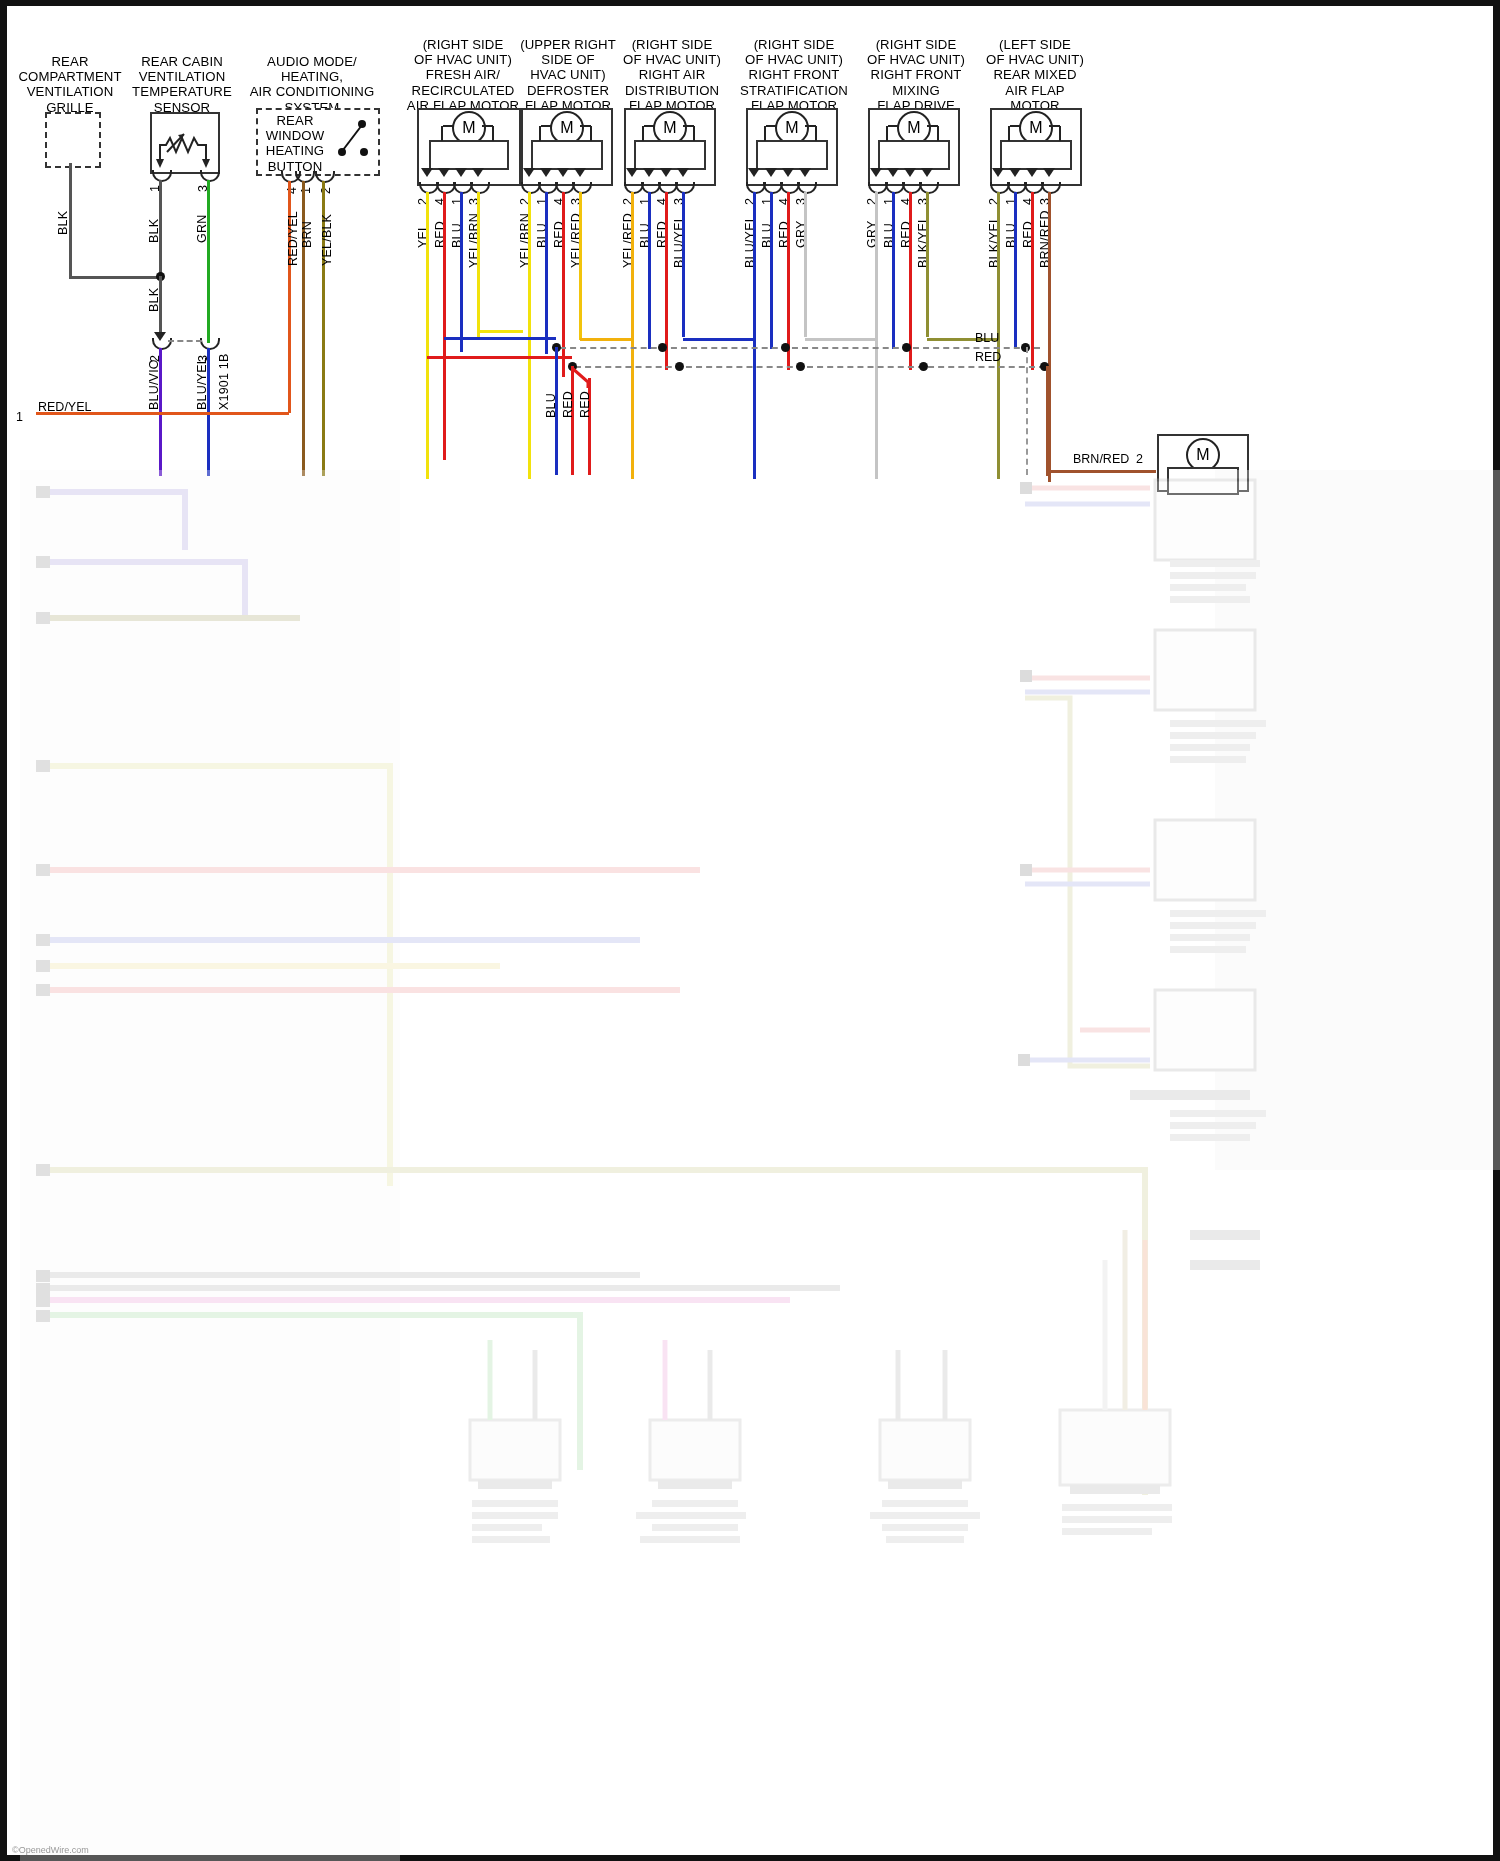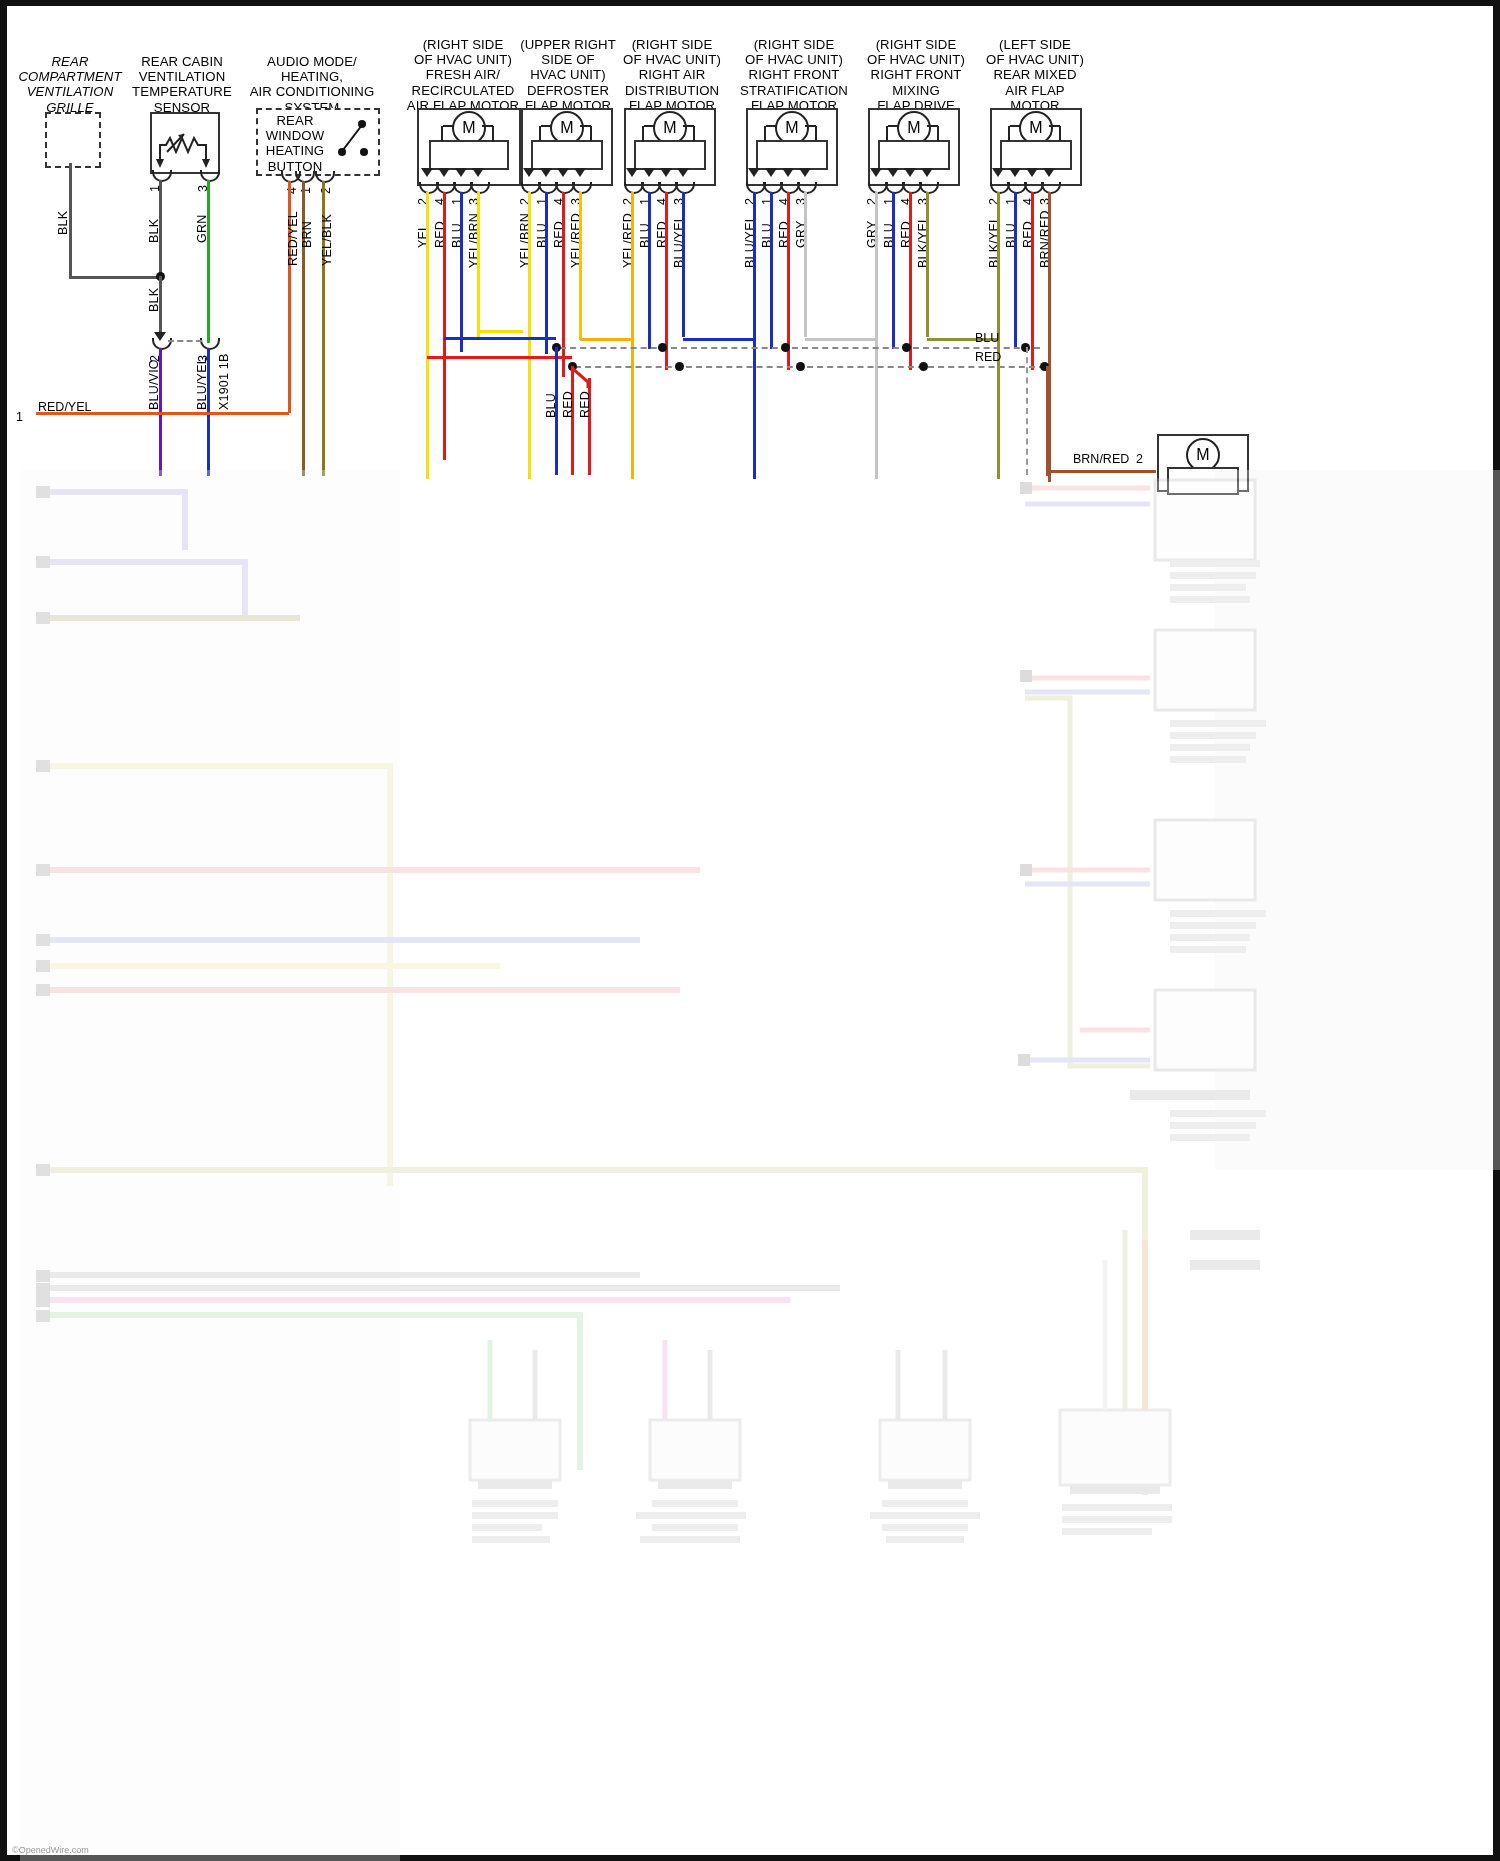--- a/index.html
+++ b/index.html
@@ -52,21 +52,21 @@
 </head>
 <body>
 
 <div id="page">
 
   <div class="frame-l"></div>
   <div class="frame-r"></div>
   <div class="frame-t"></div>
   <div class="frame-b"></div>
 
-  <div class="title" style="left:10px;top:54px;width:120px;font-style:italic;">REAR COMPARTMENT<br>VENTILATION<br>GRILLE</div>
+  <div class="title" style="left:10px;top:54px;width:120px;">REAR COMPARTMENT<br>VENTILATION<br>GRILLE</div>
 
   <div class="title" style="left:124px;top:54px;width:116px;">REAR CABIN<br>VENTILATION<br>TEMPERATURE<br>SENSOR</div>
 
   <div class="title" style="left:240px;top:54px;width:144px;">AUDIO MODE/ HEATING,<br>AIR CONDITIONING<br>SYSTEM<br>CONTROL PANEL</div>
 
   <div class="title" style="left:404px;top:37px;width:118px;">(RIGHT SIDE<br>OF HVAC UNIT)<br>FRESH AIR/<br>RECIRCULATED<br>AIR FLAP MOTOR</div>
 
   <div class="title" style="left:518px;top:37px;width:100px;">(UPPER RIGHT<br>SIDE OF<br>HVAC UNIT)<br>DEFROSTER<br>FLAP MOTOR</div>
 
   <div class="title" style="left:620px;top:37px;width:104px;">(RIGHT SIDE<br>OF HVAC UNIT)<br>RIGHT AIR<br>DISTRIBUTION<br>FLAP MOTOR</div>

